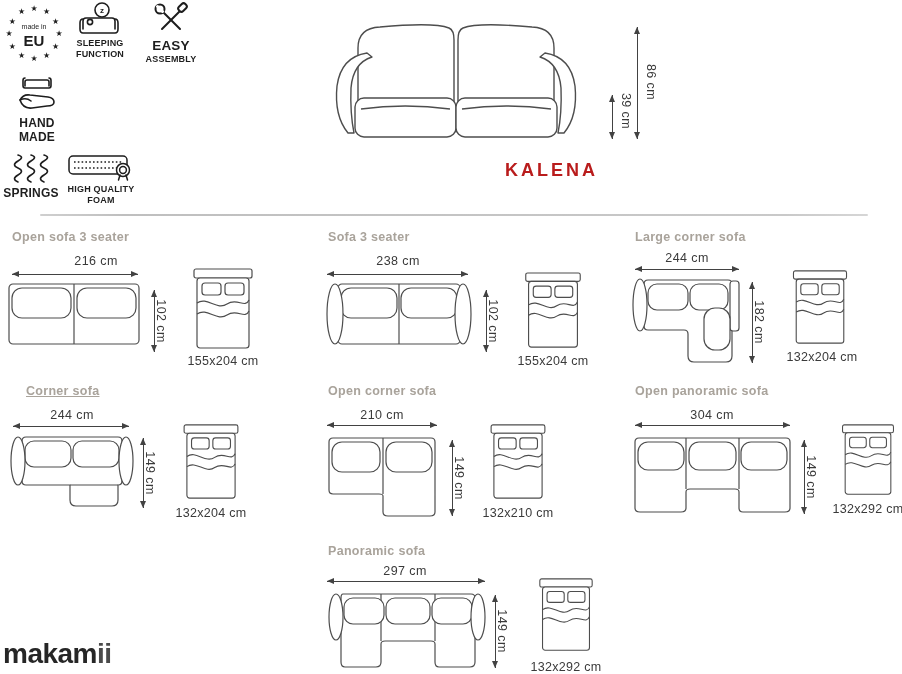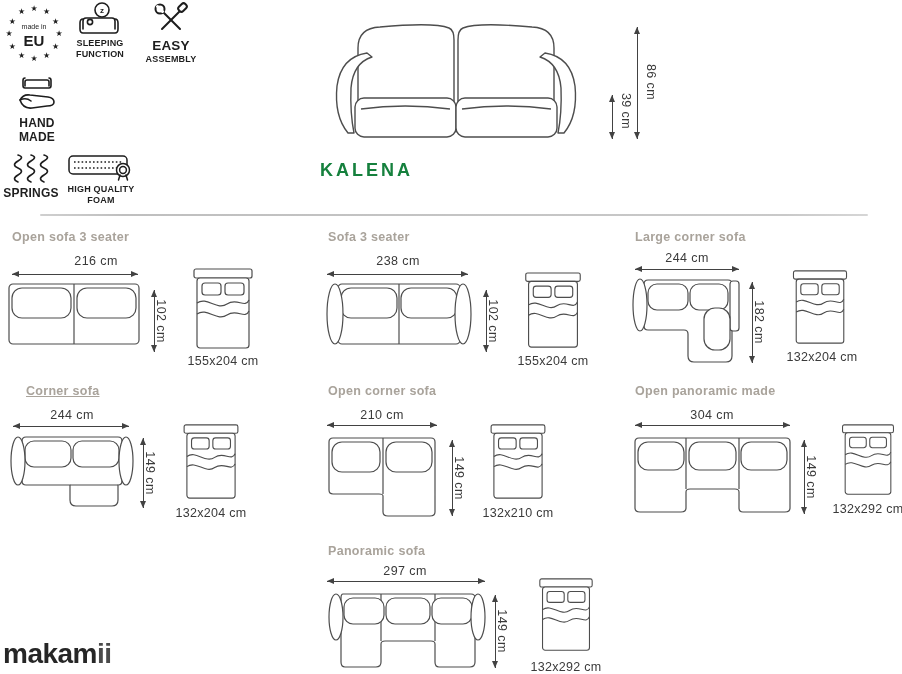--- a/index.html
+++ b/index.html
@@ -27,22 +27,22 @@
   .varrow::after{content:"";position:absolute;bottom:0;left:-3.5px;width:0;height:0;
     border-left:3.5px solid transparent;border-right:3.5px solid transparent;border-top:7px solid #424242;}
   .dim{position:absolute;font-size:12.5px;color:#3a3a3a;letter-spacing:.4px;white-space:nowrap;}
   .dim.h{transform:translateX(-50%);}
   .dim.v{transform:translate(-50%,-50%) rotate(90deg);}
   
   .section{position:absolute;width:300px;height:152px;}
   .sec-title{position:absolute;font-size:12.5px;font-weight:600;color:#a9a39b;letter-spacing:.3px;white-space:nowrap;}
   .bed-label{position:absolute;font-size:12.5px;color:#3a3a3a;letter-spacing:.3px;transform:translateX(-50%);white-space:nowrap;}
   
-  .product-title{position:absolute;left:320px;top:160px;width:278px;text-align:left;
-    font-size:18px;font-weight:700;letter-spacing:3px;color:#15803d;}
+  .product-title{position:absolute;left:320px;top:160px;width:278px;text-align:right;
+    font-size:18px;font-weight:700;letter-spacing:3px;color:#b91c1c;}
   .divider{position:absolute;left:40px;top:214px;width:828px;height:2px;
     background:linear-gradient(to right,#cfcfcf,#bfbfbf 10%,#c9c9c9 90%,#d6d6d6);border-radius:1px;}
   .logo{position:absolute;left:3px;top:638px;font-size:28px;font-weight:800;letter-spacing:-.5px;color:#262626;}
   .logo .accent{color:#4a4a4a;}
 </style>
 </head>
 <body>
 
 <div id="canvas">
 
@@ -302,21 +302,21 @@
         <rect x="9" y="15" width="19" height="12" rx="3"></rect>
           <rect x="32" y="15" width="19" height="12" rx="3"></rect>
         <path d="M4,35 C14,28 24,43 34,36 S52,41 56,32" fill="none"></path>
         <path d="M4,46 C14,39 24,54 34,47 S52,52 56,43" fill="none"></path>
       </g>
     </svg>
     <div class="bed-label" style="left:196px;top:124px;">132x210 cm</div>
   </div>
 
   <div class="section" style="left:630px;top:382px;">
-    <div class="sec-title" style="left:5px;top:2px;">Open panoramic made</div>
+    <div class="sec-title" style="left:5px;top:2px;">Open panoramic sofa</div>
     <div class="dim h" style="left:82px;top:26px;">304 cm</div>
     <div class="harrow" style="left:5px;top:43px;width:155px;"></div>
     <svg class="abs" style="left:3px;top:54px;" width="159" height="78" viewBox="0 0 159 78">
       <g fill="#fff" stroke="#4d4d4d" stroke-width="1.2" stroke-linejoin="round">
         <path d="M6,2 H153 Q157,2 157,6 V72 Q157,76 152,76 H110 Q106,76 106,72 V56 Q106,53 102,53 H57 Q53,53 53,56 V72 Q53,76 48,76 H7 Q2,76 2,72 V6 Q2,2 6,2 Z"></path>
         <line x1="53" y1="2" x2="53" y2="53"></line>
         <line x1="106" y1="2" x2="106" y2="53"></line>
         <rect x="5" y="6" width="46" height="28" rx="10"></rect>
         <rect x="56" y="6" width="47" height="28" rx="10"></rect>
         <rect x="108" y="6" width="46" height="28" rx="10"></rect>

